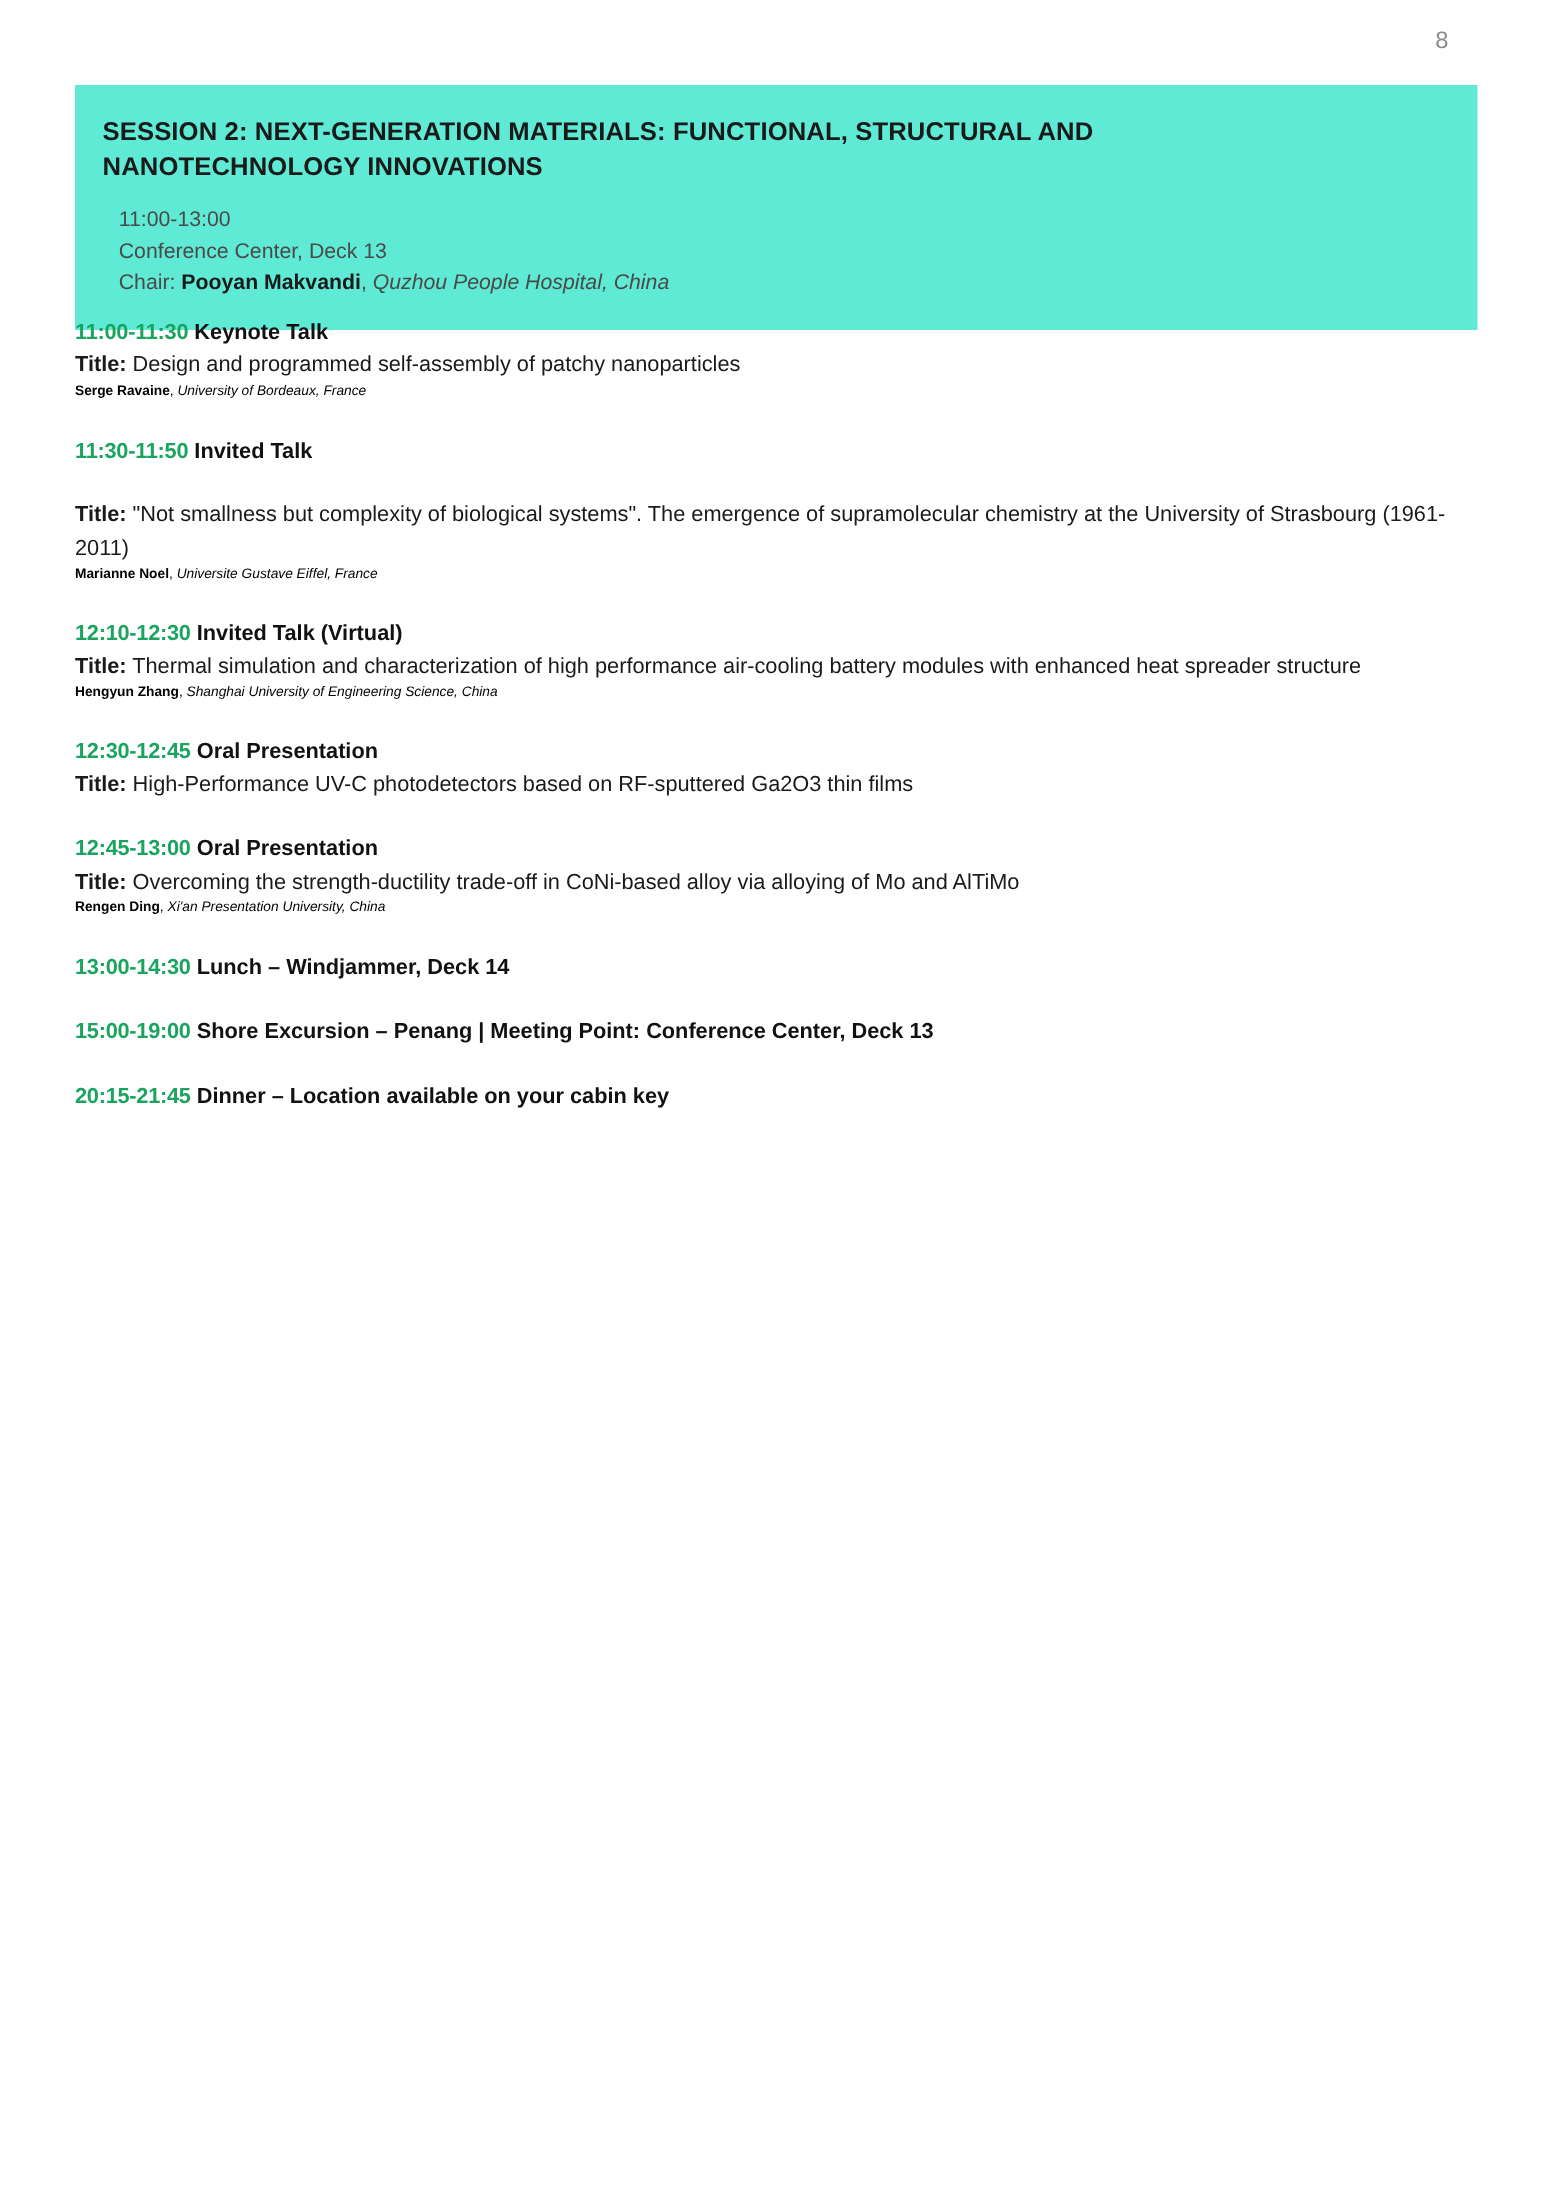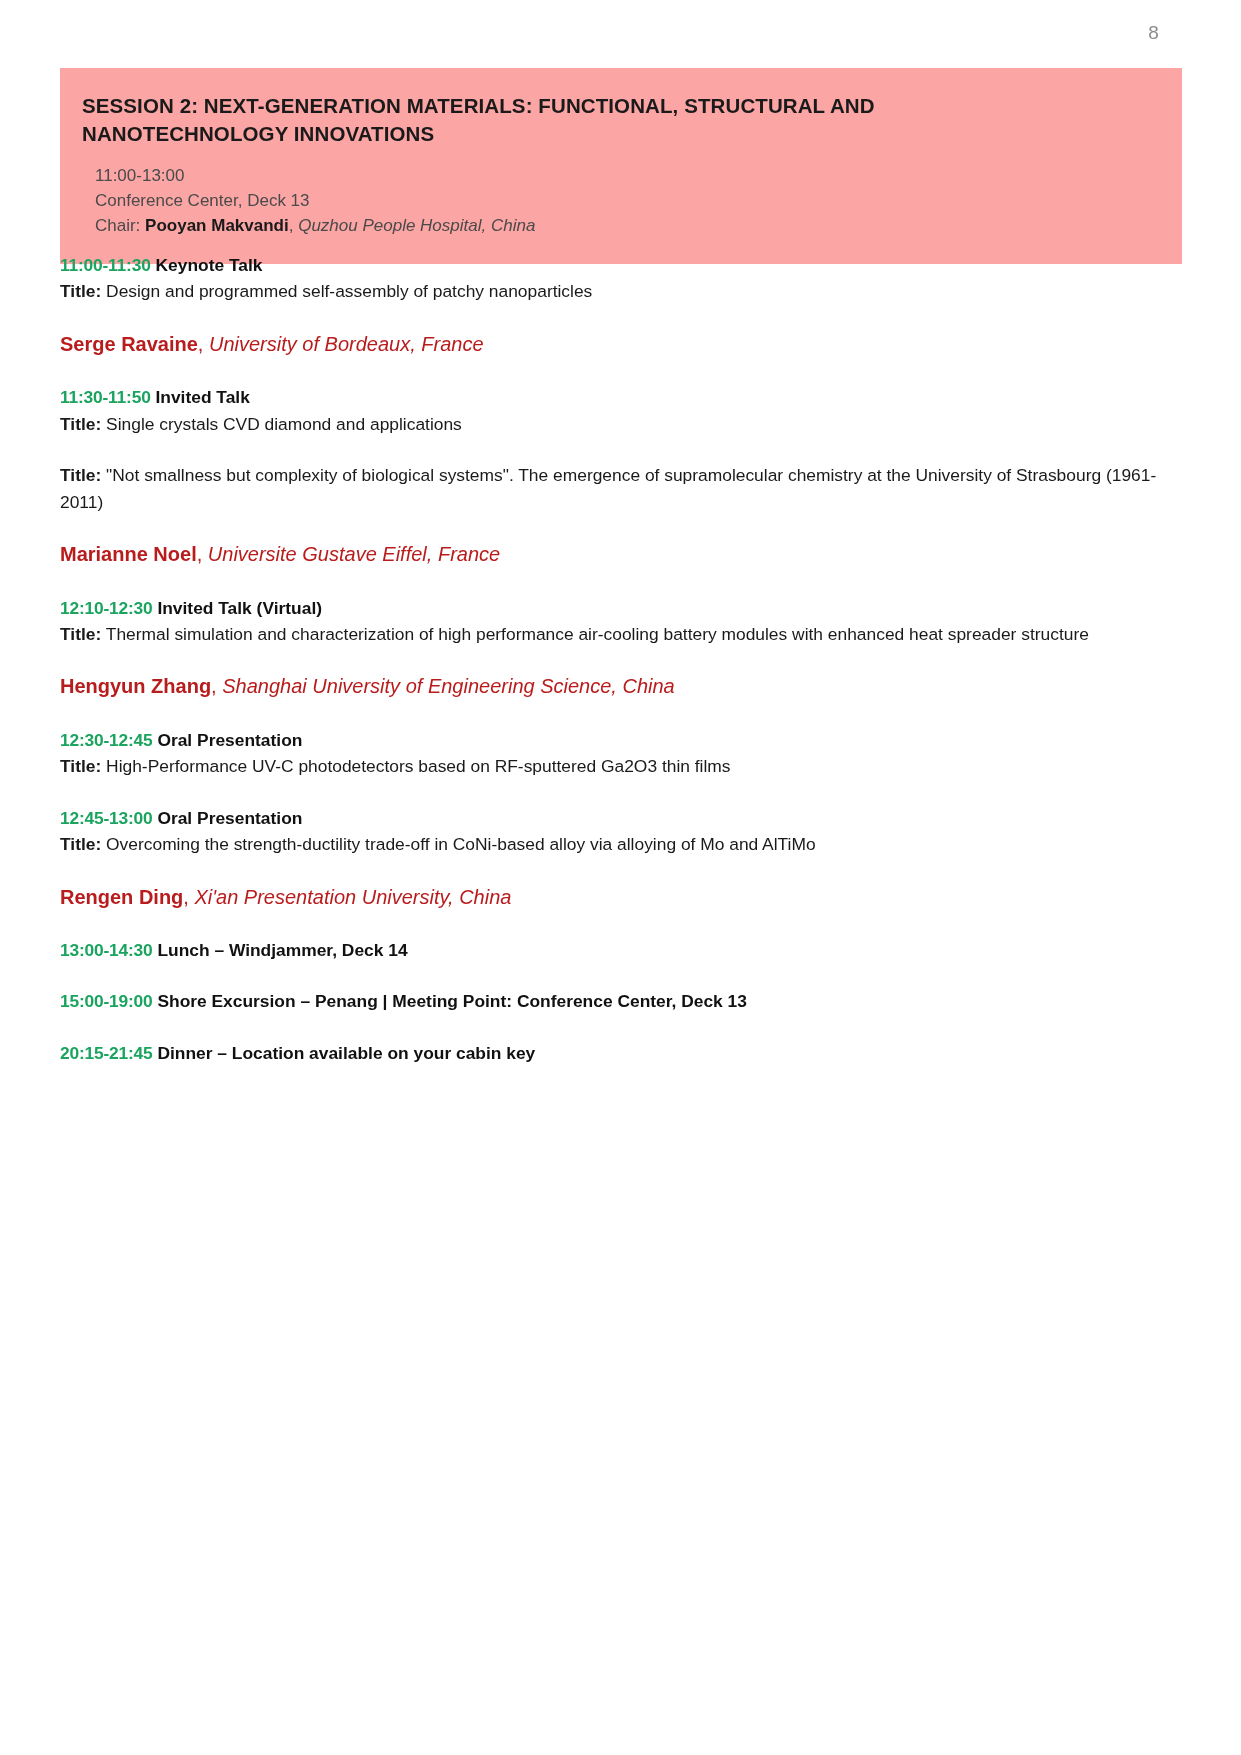--- a/index.html
+++ b/index.html
@@ -31,21 +31,21 @@
     color: #8c8c8c;
     letter-spacing: 0.2px;
   }
   
   .session-box {
     position: absolute;
     left: 60px;
     top: 68px;
     width: 1122px;
     box-sizing: border-box;
-    background: #fca5a5;
+    background: #5eead4;
     padding: 24px 22px 26px 22px;
   }
   .session-title {
     font-size: 20.5px;
     font-weight: bold;
     line-height: 1.38;
     color: #1a1a1a;
     letter-spacing: 0.1px;
     margin: 0 0 14px 0;
     max-width: 900px;
@@ -94,24 +94,23 @@
   }
   .entry-title {
     font-size: 17.4px;
     line-height: 1.52;
     color: #1a1a1a;
   }
   .entry-title .lbl {
     font-weight: bold;
   }
   .entry-speaker {
-    font-size: 20px;
+    font-size: 11px;
     line-height: 1.52;
-    color: #b91c1c;
-    margin-top: 24px;
+    color: #000000;
   }
   .entry-speaker .nm {
     font-weight: bold;
   }
   .entry-speaker .aff {
     font-style: italic;
   }
   .entry.simple .entry-head {
     font-size: 17.4px;
   }
@@ -135,21 +134,20 @@
   <div class="schedule">
 
     <div class="entry">
       <div class="entry-head"><span class="time">11:00-11:30</span> <span class="entry-kind">Keynote Talk</span></div>
       <div class="entry-title"><span class="lbl">Title:</span> <span>Design and programmed self-assembly of patchy nanoparticles</span></div>
       <div class="entry-speaker"><span class="nm">Serge Ravaine</span><span>,</span> <span class="aff">University of Bordeaux, France</span></div>
     </div>
 
     <div class="entry">
       <div class="entry-head"><span class="time">11:30-11:50</span> <span class="entry-kind">Invited Talk</span></div>
-      <div class="entry-title"><span class="lbl">Title:</span> <span>Single crystals CVD diamond and applications</span></div>
     </div>
 
     <div class="entry">
       <div class="entry-title"><span class="lbl">Title:</span> <span>"Not smallness but complexity of biological systems". The emergence of supramolecular chemistry at the University of Strasbourg (1961-2011)</span></div>
       <div class="entry-speaker"><span class="nm">Marianne Noel</span><span>,</span> <span class="aff">Universite Gustave Eiffel, France</span></div>
     </div>
 
     <div class="entry">
       <div class="entry-head"><span class="time">12:10-12:30</span> <span class="entry-kind">Invited Talk (Virtual)</span></div>
       <div class="entry-title"><span class="lbl">Title:</span> <span>Thermal simulation and characterization of high performance air-cooling battery modules with enhanced heat spreader structure</span></div>

